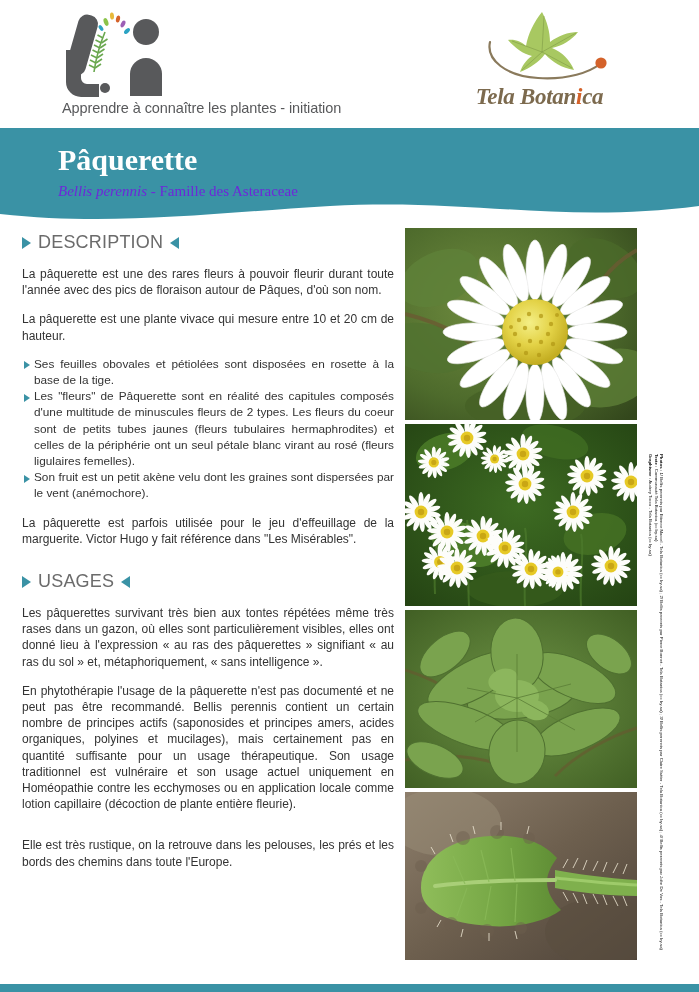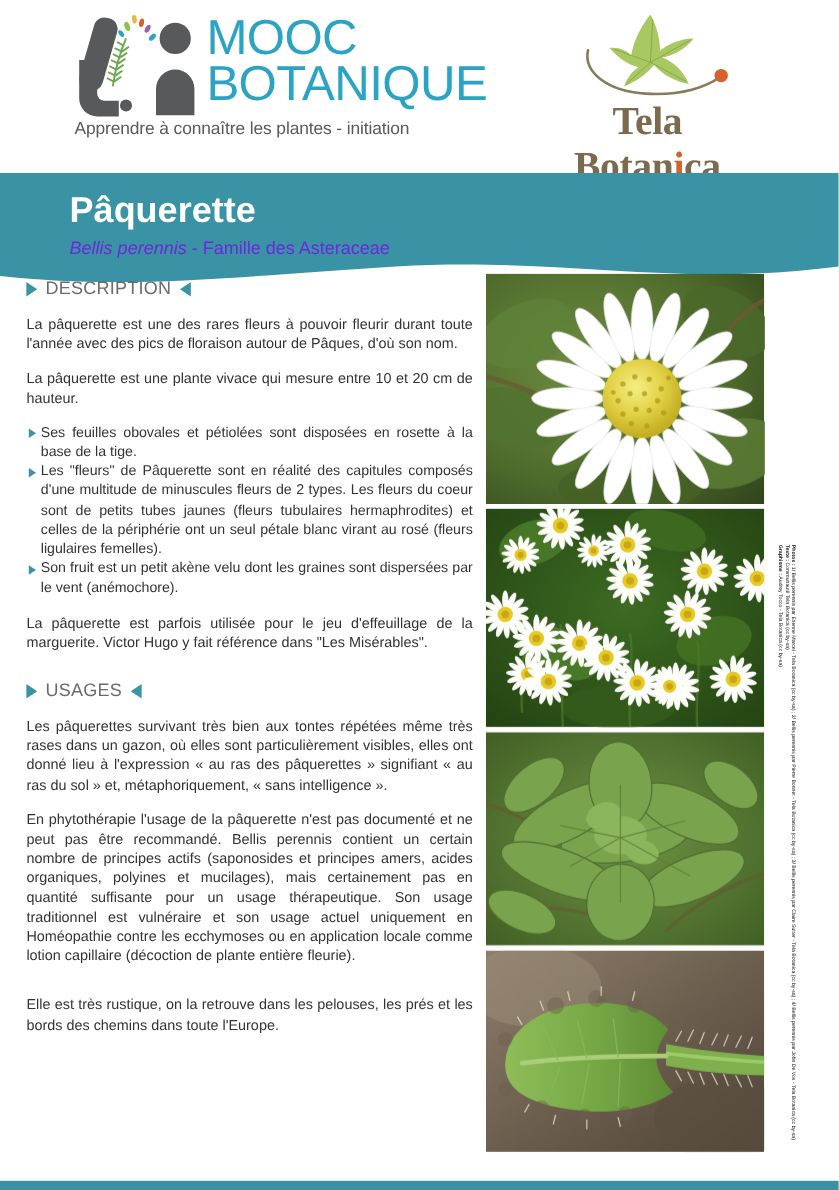--- a/index.html
+++ b/index.html
@@ -22,43 +22,44 @@
   }
   .mooc-sub {
     position:absolute; left:2px; top:92px; width:300px;
     font-size:14.5px; color:#58595b; letter-spacing:-0.1px; white-space:nowrap;
   }
 
   .tela-logo { position:absolute; left:452px; top:8px; width:175px; height:112px; }
   .tela-mark { position:absolute; left:30px; top:0px; width:130px; height:78px; }
   .tela-word {
     position:absolute; left:0; top:76px; width:175px; text-align:center;
-    font-family:"Liberation Serif", serif; font-weight:bold; font-size:33px; color:#7c6a4e;
+    font-family:"Liberation Serif", serif; font-weight:bold; font-size:23px; color:#7c6a4e;
     letter-spacing:-0.3px;
+    font-style:italic;
   }
   .tela-word .i-accent { color:#d4622a; }
 
   
-  .banner { position:absolute; left:0; top:144px; width:577px; height:98px; }
+  .banner { position:absolute; left:0; top:128px; width:577px; height:98px;font-family:Liberation Serif, serif; }
   .banner svg { position:absolute; left:0; top:0; }
   .banner-inner { position:absolute; left:58px; top:14px; }
   .banner-title {
     font-size:30px; font-weight:bold; color:#ffffff; letter-spacing:0px; line-height:36px;
   }
   .banner-sub { font-size:15px; color:#6d28d9; margin-top:5px; }
   .banner-sub .sci { font-style:italic; }
 
   
   .body-wrap { position:absolute; left:0; top:226px; width:699px; height:758px; }
 
   .col-left { position:absolute; left:22px; top:6px; width:372px; }
 
   .sec-head {
     display:flex; align-items:center; gap:7px;
-    color:#6b6b6b; font-size:15px; font-weight:400;
+    color:#6b6b6b; font-size:18px; font-weight:400;
     margin-bottom:13px; letter-spacing:0.2px;
   }
   .sec-head .tri-l, .sec-head .tri-r {
     display:inline-block; width:0; height:0;
     border-top:6px solid transparent; border-bottom:6px solid transparent;
   }
   .sec-head .tri-l { border-left:9px solid #3a92a5; }
   .sec-head .tri-r { border-right:9px solid #3a92a5; }
 
   p.para {
@@ -134,24 +135,20 @@
             <ellipse cx="63" cy="14" rx="2" ry="3.6" fill="#9c5fb5" transform="rotate(28 63 14)"></ellipse>
             <ellipse cx="67" cy="21" rx="2" ry="3.6" fill="#2ba3c3" transform="rotate(45 67 21)"></ellipse>
             <ellipse cx="41" cy="18" rx="1.8" ry="3.2" fill="#2ba3c3" transform="rotate(-36 41 18)"></ellipse>
           </g>
 
           <g fill="#58595b">
             <circle cx="86" cy="22" r="13"></circle>
             <path d="M70,86 v-22 a16,16 0 0 1 32,0 v22 z"></path>
           </g>
         </svg>
-      </div>
-      <div class="mooc-text">
-        <div class="mooc-line">MOOC</div>
-        <div class="mooc-line">BOTANIQUE</div>
       </div>
       <div class="mooc-sub">Apprendre à connaître les plantes - initiation</div>
     </div>
 
     <div class="tela-logo">
       <div class="tela-mark">
         <svg viewBox="0 0 130 78" xmlns="http://www.w3.org/2000/svg">
           <path d="M8,34 C4,52 24,68 56,70 C86,72 108,64 118,56" fill="none" stroke="#8a7a5c" stroke-width="2.2" stroke-linecap="round"></path>
           <g fill="#a8c861">
             <path d="M60,4 C52,14 46,26 44,38 C40,34 33,31 26,32 C33,40 41,46 50,48

